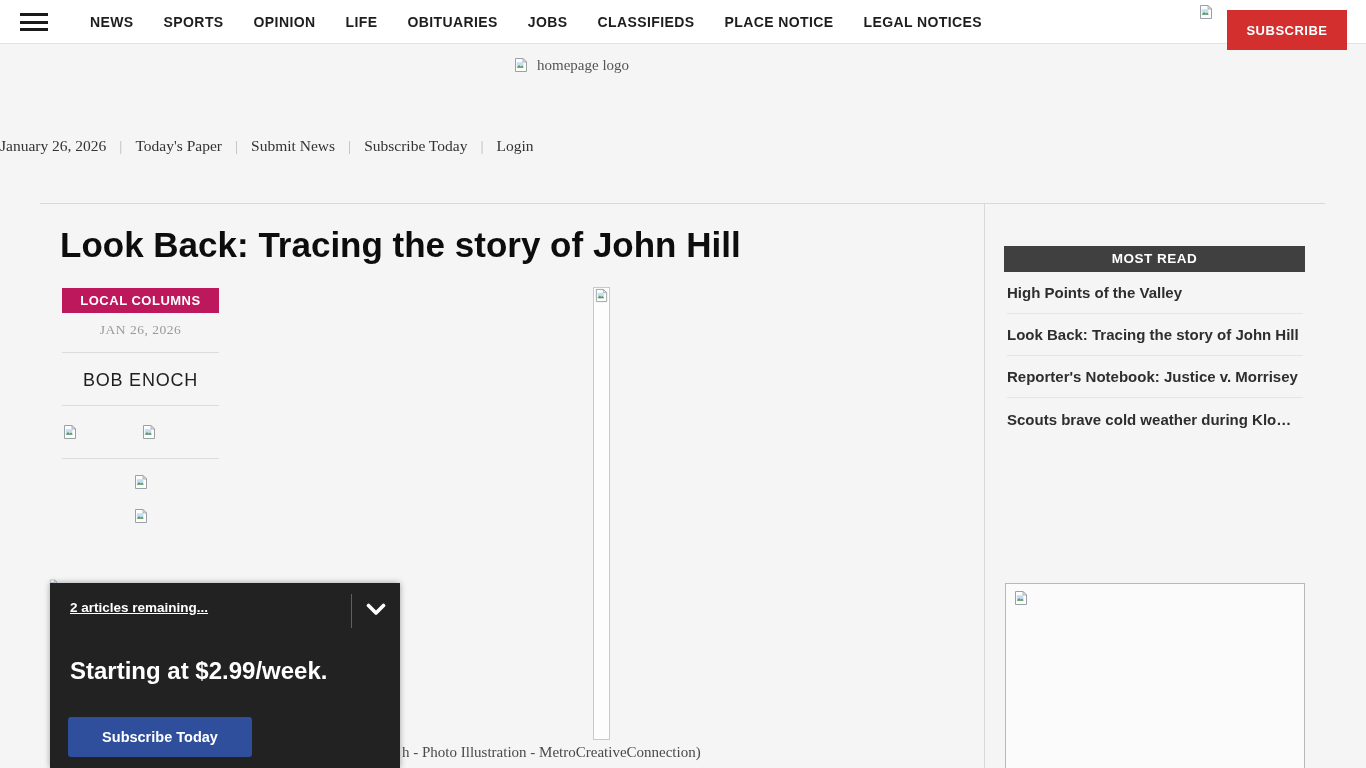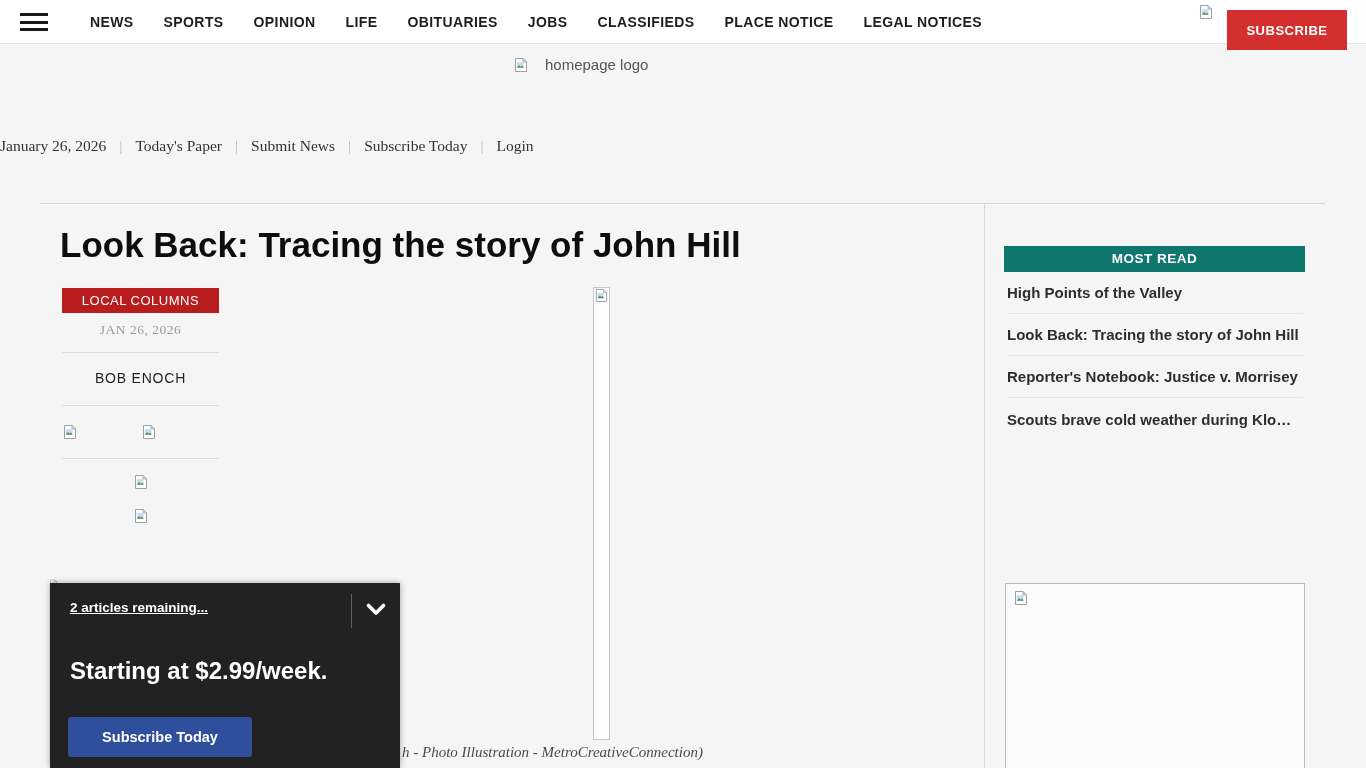--- a/index.html
+++ b/index.html
@@ -9,48 +9,48 @@
   
   .topnav { position:absolute; left:0; top:0; width:1366px; height:44px; background:#ffffff; border-bottom:1px solid #e3e3e3; z-index:20; }
   .burger { position:absolute; left:20px; top:13px; width:28px; height:18px; cursor:pointer; }
   .burger i { display:block; height:3px; background:#1a1a1a; margin-bottom:4.5px; }
   .navlinks { position:absolute; left:70px; top:0; height:44px; display:flex; align-items:center; gap:30px;margin-left:20px; }
   .navlinks a { font-size:14px; font-weight:bold; color:#1d1d1d; text-decoration:none; letter-spacing:.4px; white-space:nowrap; cursor:pointer; }
   .nav-broken { position:absolute; left:1198px; top:4px; width:16px; height:16px; }
   .subscribe-btn { position:absolute; left:1227px; top:10px; width:120px; height:40px; background:#d32f2f; border:none; border-radius:0; color:#fff; font-family:"Liberation Sans",sans-serif; font-size:13px; font-weight:bold; letter-spacing:.5px; cursor:pointer; }
 
   
-  .logo { position:absolute; left:513px; top:57px; display:flex; align-items:flex-start; gap:16px; cursor:pointer; }
+  .logo { position:absolute; left:513px; top:57px; display:flex; align-items:flex-start; gap:8px; cursor:pointer;font-family:Liberation Serif, serif; }
   .logo .bi { width:16px; height:16px; }
   .logo-alt { font-size:15px; color:#555; line-height:16px; }
   .dateline { position:absolute; left:0; top:137px; width:1252px; text-align:left; font-family:"Liberation Serif", serif; font-size:15.5px; color:#333; }
   .dateline .sep { color:#b9b9b9; margin:0 13px; }
   .dateline a { color:#333; text-decoration:none; cursor:pointer; }
 
   
   .content-top { position:absolute; left:40px; top:203px; width:1285px; height:1px; background:#d9d9d9; }
   .v-divider { position:absolute; left:984px; top:203px; width:1px; height:565px; background:#d9d9d9; }
 
   
   .headline { position:absolute; left:60px; top:226px; width:900px; font-size:35px; font-weight:bold; color:#0d0d0d; letter-spacing:0; line-height:1.1; }
-  .cat-badge { position:absolute; left:62px; top:288px; width:157px; height:25px; background:#b91c1c; color:#fff; font-size:13px; letter-spacing:.5px; text-align:center; line-height:25px; cursor:pointer; }
+  .cat-badge { position:absolute; left:62px; top:288px; width:157px; height:25px; background:#be185d; color:#fff; font-size:13px; letter-spacing:.5px; text-align:center; line-height:25px; cursor:pointer;font-weight:bold; }
   .art-date { position:absolute; left:62px; top:322px; width:157px; text-align:center; font-family:"Liberation Serif",serif; font-size:13.5px; letter-spacing:.5px; color:#999; }
   .rule { position:absolute; left:62px; width:157px; height:1px; background:#dcdcdc; }
   .r1 { top:352px; } .r2 { top:405px; } .r3 { top:458px; }
-  .author { position:absolute; left:62px; top:370px; width:157px; text-align:center; font-size:14px; letter-spacing:.8px; color:#1f1f1f; cursor:pointer; }
+  .author { position:absolute; left:62px; top:370px; width:157px; text-align:center; font-size:18px; letter-spacing:.8px; color:#1f1f1f; cursor:pointer; }
   .share-a { position:absolute; left:62px; top:424px; width:16px; height:16px; cursor:pointer; }
   .share-b { position:absolute; left:141px; top:424px; width:16px; height:16px; cursor:pointer; }
   .share-c { position:absolute; left:133px; top:474px; width:16px; height:16px; cursor:pointer; }
   .share-d { position:absolute; left:133px; top:508px; width:16px; height:16px; cursor:pointer; }
   .art-img { position:absolute; left:593px; top:287px; width:17px; height:453px; background:#fdfdfd; border:1px solid #c9c9c9; }
   .art-img .bi { display:block; width:15px; height:15px; margin:0 auto; }
-  .caption { position:absolute; left:402px; top:744px; font-family:"Liberation Serif",serif; font-size:15px; color:#4a4a4a; white-space:nowrap;font-style:italic; }
+  .caption { position:absolute; left:402px; top:744px; font-family:"Liberation Serif",serif; font-size:15px; color:#4a4a4a; white-space:nowrap; }
 
   
-  .mr-head { position:absolute; left:1004px; top:246px; width:301px; height:26px; background:#0f766e; color:#fff; font-size:13.5px; font-weight:bold; letter-spacing:.5px; text-align:center; line-height:26px; }
+  .mr-head { position:absolute; left:1004px; top:246px; width:301px; height:26px; background:#404040; color:#fff; font-size:13.5px; font-weight:bold; letter-spacing:.5px; text-align:center; line-height:26px; }
   .mr-list { position:absolute; left:1007px; top:272px; width:296px; }
   .mr-item { height:42px; display:flex; align-items:center; border-bottom:1px solid #e5e5e5; font-size:15px; font-weight:bold; color:#2e2e2e; cursor:pointer; white-space:nowrap; overflow:hidden; }
   .mr-item:last-child { border-bottom:none; }
   .ad-box { position:absolute; left:1005px; top:583px; width:300px; height:200px; background:#fbfbfb; border:1px solid #b9b9b9; }
   .ad-box .bi { position:absolute; left:7px; top:6px; width:16px; height:16px; }
 
   
   .tiny-frag { position:absolute; left:49px; top:574px; width:9px; height:9px; z-index:25; }
   .paywall { position:absolute; left:50px; top:583px; width:350px; height:185px; background:#222222; z-index:30; box-shadow:0 0 6px rgba(0,0,0,.35); }
   .pw-remaining { position:absolute; left:20px; top:17px; font-size:13.5px; font-weight:bold; color:#ffffff;text-decoration:underline; }

